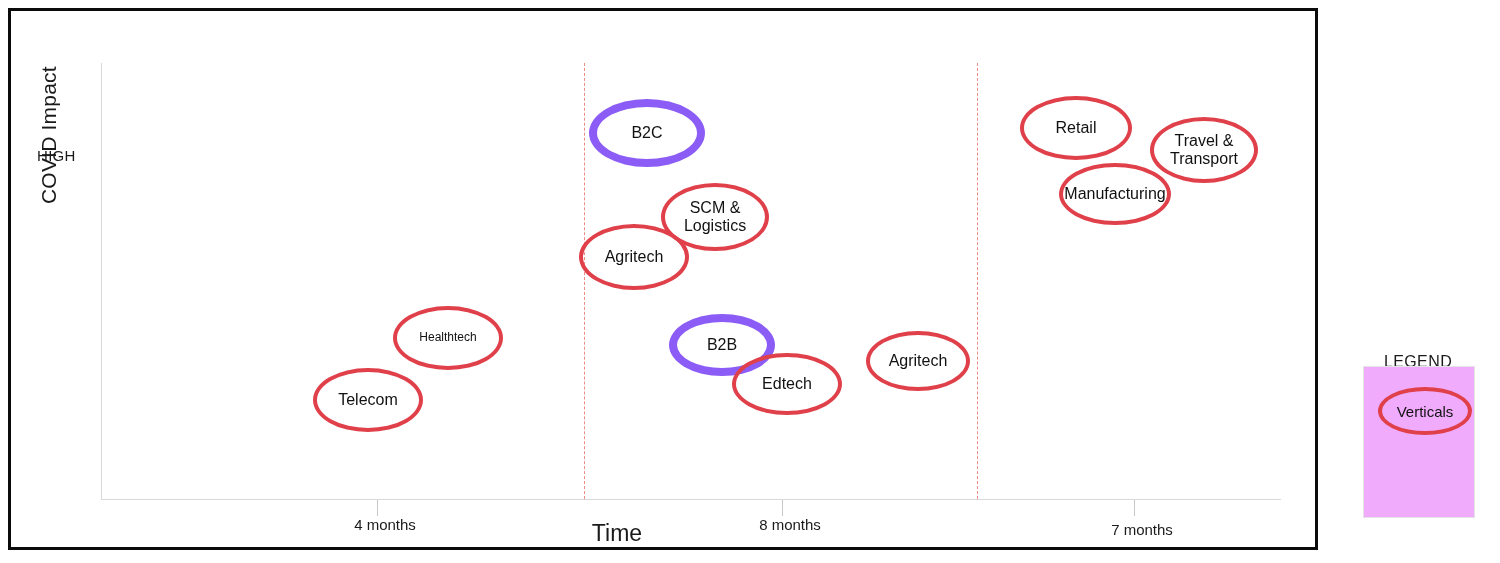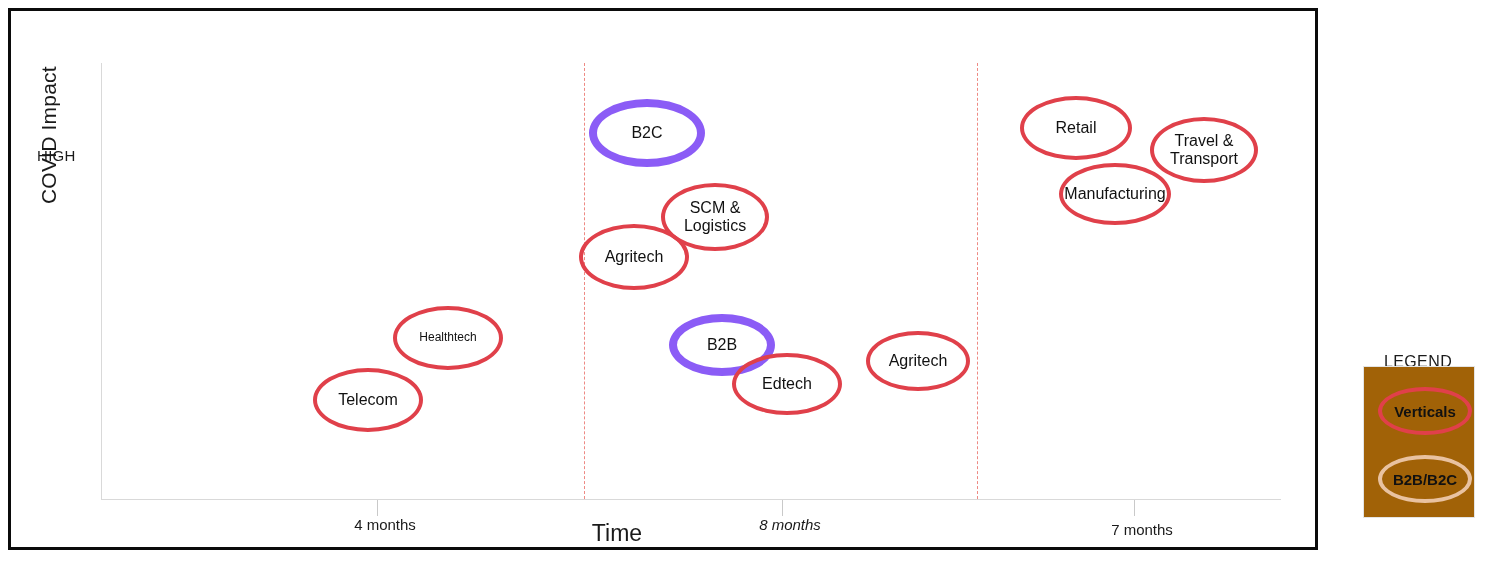--- a/index.html
+++ b/index.html
@@ -138,22 +138,21 @@
     white-space: nowrap;
   }
   .legend-box {
     position: absolute;
     left: 1363px;
     top: 366px;
     width: 112px;
     height: 152px;
     border: 1px solid #e4e4e4;
     box-sizing: border-box;
-    background: #a16207;
-    font-weight: bold;
+    background: #f0abfc;
   }
   .legend-bubble {
     position: absolute;
     box-sizing: border-box;
     border-radius: 50%;
     display: flex;
     align-items: center;
     justify-content: center;
     font-size: 15px;
     color: #111111;
@@ -173,21 +172,21 @@
     <div class="phase-line" style="left:966px"></div>
 
     <div class="y-axis-title">COVID Impact</div>
     <div class="high-label">HIGH</div>
     <div class="x-axis-title" style="left:606px">Time</div>
 
     <div id="ticks-layer">
         <div class="x-tick" style="left: 366px;"></div>
         <div class="x-tick-label" style="left: 374px; top: 505px;">4 months</div>
         <div class="x-tick" style="left: 771px;"></div>
-        <div class="x-tick-label" style="left: 779px; top: 505px; font-style: italic;">8 months</div>
+        <div class="x-tick-label" style="left: 779px; top: 505px;">8 months</div>
         <div class="x-tick" style="left: 1123px;"></div>
         <div class="x-tick-label" style="left: 1131px; top: 510px;">7 months</div>
       </div>
 
     <div id="bubbles-layer">
         <div class="bubble vertical" style="left: 302px; top: 357px; width: 110px; height: 64px; font-size: 16px;">
           <span class="bubble-label">Telecom</span>
         </div>
         <div class="bubble vertical" style="left: 382px; top: 295px; width: 110px; height: 64px; font-size: 12px;">
           <span class="bubble-label">Healthtech</span>
@@ -220,17 +219,14 @@
           <span class="bubble-label">Manufacturing</span>
         </div>
       </div>
   </div>
 
   <div class="legend-title">LEGEND</div>
   <div class="legend-box" id="legend-box">
       <div class="legend-bubble" style="left: 14px; top: 20px; width: 94px; height: 48px; border: 4px solid rgb(224, 64, 74);">
         <span>Verticals</span>
       </div>
-      <div class="legend-bubble" style="left: 14px; top: 88px; width: 94px; height: 48px; border: 4px solid rgb(233, 194, 160);">
-        <span>B2B/B2C</span>
-      </div>
     </div>
 </div>
 
 </body></html>

